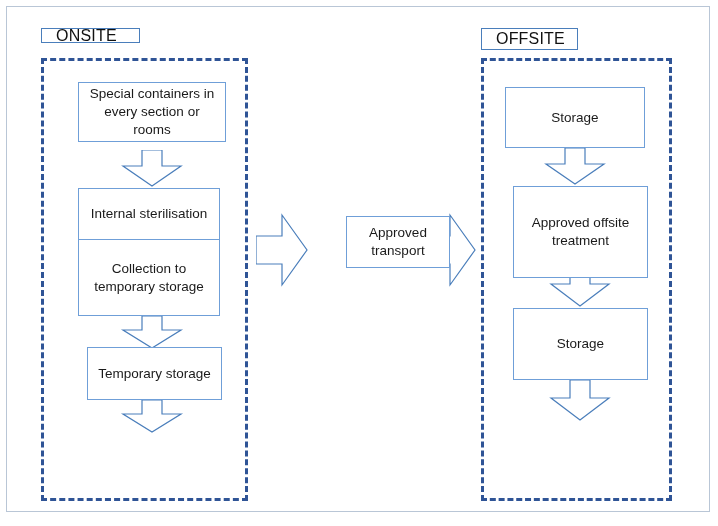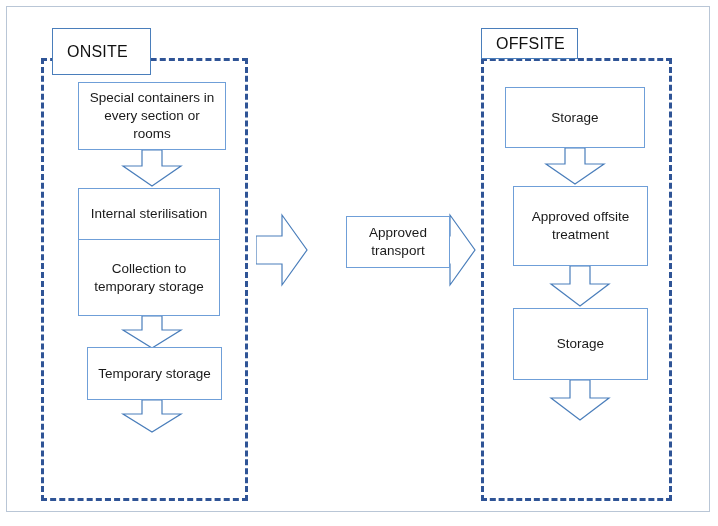--- a/index.html
+++ b/index.html
@@ -76,25 +76,25 @@
 </style>
 </head>
 <body>
 
 <div id="canvas">
 
   <div class="page-frame"></div>
 
   <div class="group-box" style="left:41px;top:58px;width:207px;height:443px;"></div>
 
-  <div class="group-label" style="left:52px;top:28px;width:99px;height:47px;">
+  <div class="group-label" style="left:41px;top:28px;width:99px;height:15px;">
     <span>ONSITE</span>
   </div>
 
-  <div class="node" style="left:78px;top:82px;width:148px;height:68px;">
+  <div class="node" style="left:78px;top:82px;width:148px;height:60px;">
     <span>Special containers in every section or rooms</span>
   </div>
 
   <div class="arrow" style="left:119px;top:150px;width:66px;height:38px;">
     <svg width="66" height="38" viewBox="0 0 66 38">
       <polygon points="23,0 43,0 43,16 62,16 33,36 4,16 23,16" fill="#ffffff" stroke="#4a7ebb" stroke-width="1.2"></polygon>
     </svg>
   </div>
 
   <div class="node stack-top" style="left:78px;top:188px;width:142px;height:52px;">
@@ -133,35 +133,35 @@
   </div>
 
   <div class="arrow" style="left:424px;top:211px;width:54px;height:78px;">
     <svg width="54" height="78" viewBox="0 0 54 78">
       <polygon points="0,25 26,25 26,4 51,39 26,74 26,53 0,53" fill="#ffffff" stroke="#4a7ebb" stroke-width="1.2"></polygon>
     </svg>
   </div>
 
   <div class="group-box" style="left:481px;top:58px;width:191px;height:443px;"></div>
 
-  <div class="group-label" style="left:481px;top:28px;width:97px;height:31px;">
+  <div class="group-label" style="left:481px;top:28px;width:97px;height:22px;">
     <span>OFFSITE</span>
   </div>
 
   <div class="node" style="left:505px;top:87px;width:140px;height:61px;">
     <span>Storage</span>
   </div>
 
   <div class="arrow" style="left:542px;top:148px;width:66px;height:38px;">
     <svg width="66" height="38" viewBox="0 0 66 38">
       <polygon points="23,0 43,0 43,16 62,16 33,36 4,16 23,16" fill="#ffffff" stroke="#4a7ebb" stroke-width="1.2"></polygon>
     </svg>
   </div>
 
-  <div class="node" style="left:513px;top:186px;width:135px;height:80px;">
+  <div class="node" style="left:513px;top:186px;width:135px;height:92px;">
     <span>Approved offsite treatment</span>
   </div>
 
   <div class="arrow" style="left:547px;top:266px;width:66px;height:42px;">
     <svg width="66" height="42" viewBox="0 0 66 42">
       <polygon points="23,0 43,0 43,18 62,18 33,40 4,18 23,18" fill="#ffffff" stroke="#4a7ebb" stroke-width="1.2"></polygon>
     </svg>
   </div>
 
   <div class="node" style="left:513px;top:308px;width:135px;height:72px;">

